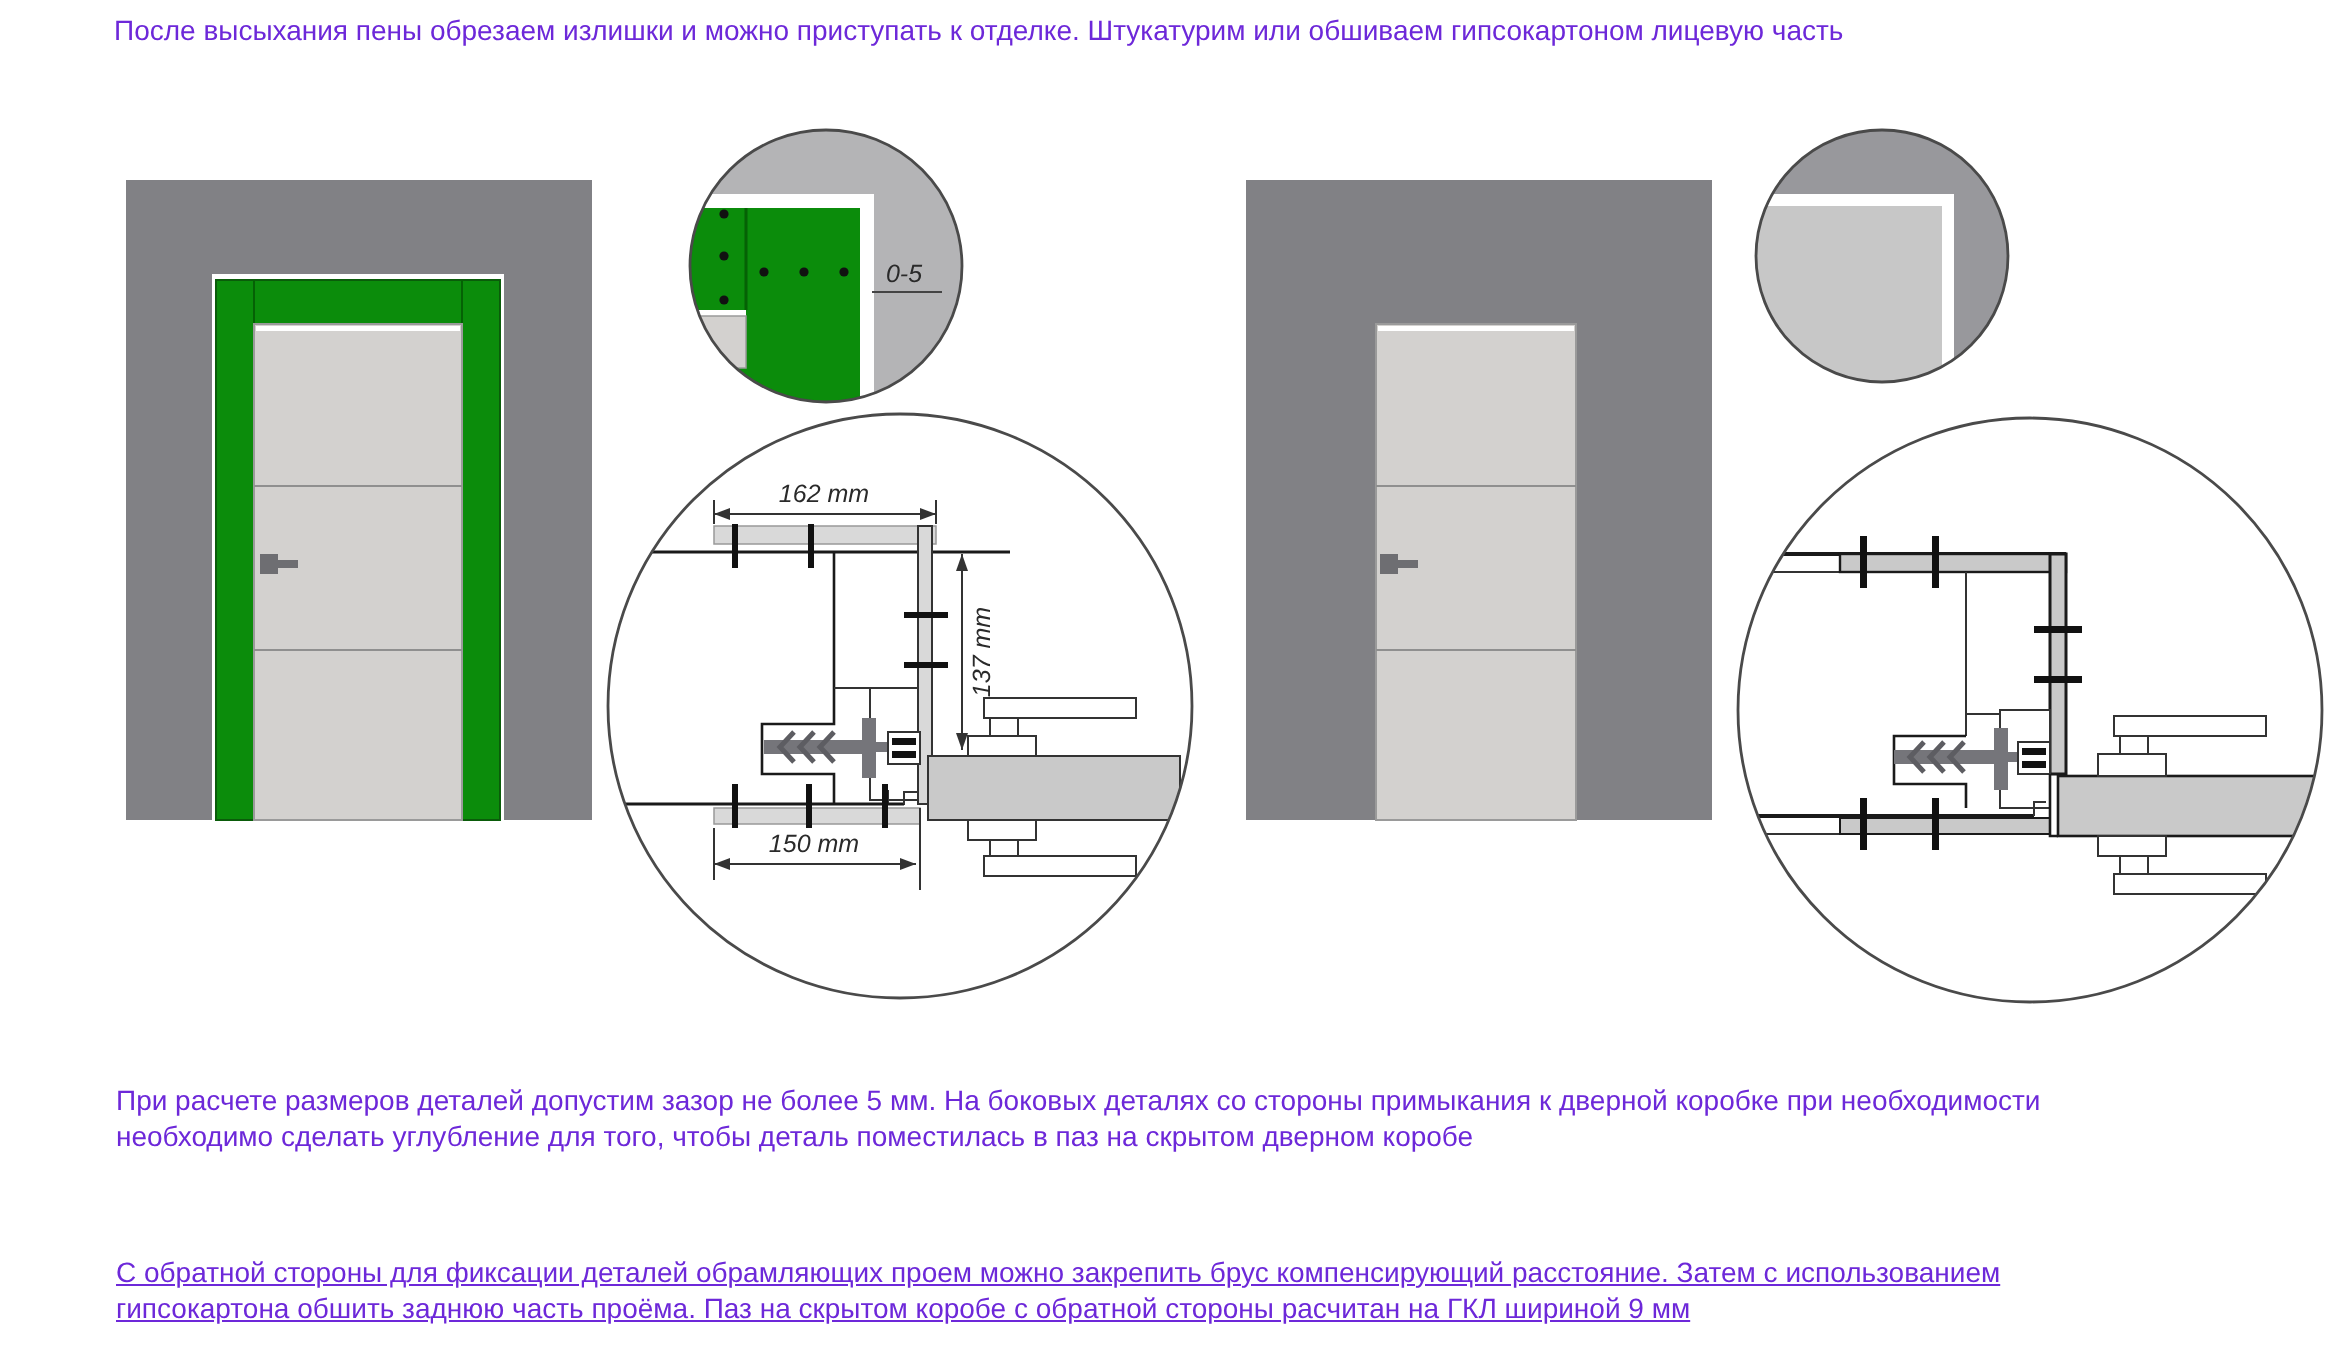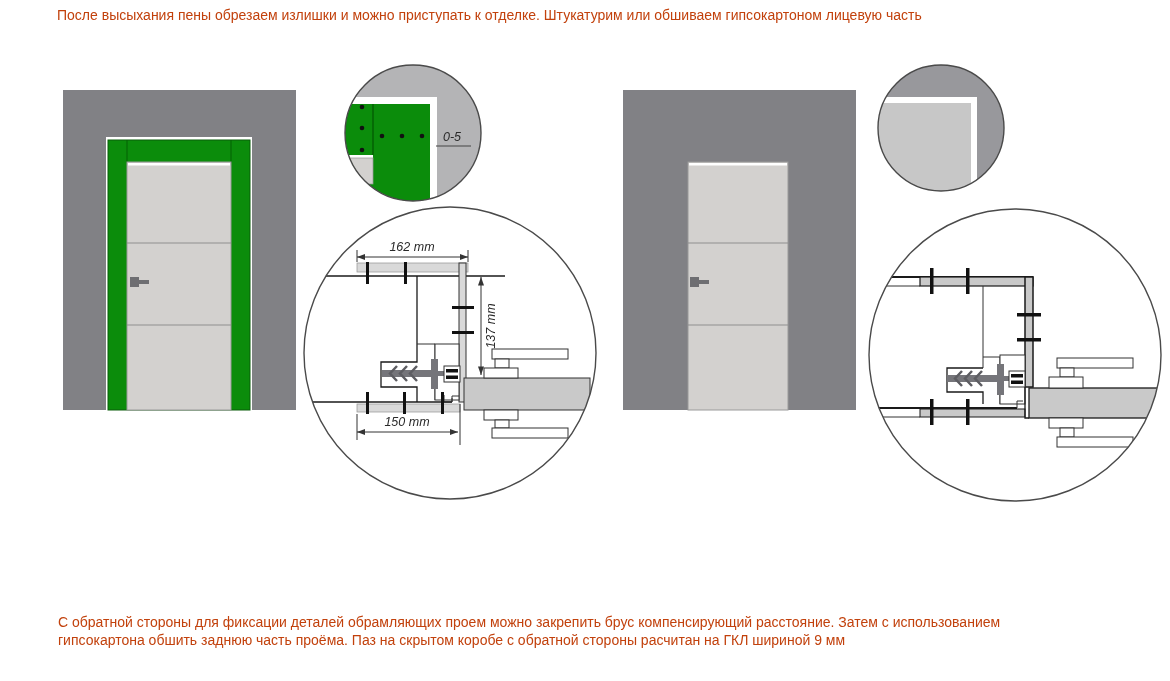--- a/index.html
+++ b/index.html
@@ -1,21 +1,21 @@
 <!DOCTYPE html>
 <html><head>
 <meta charset="utf-8">
 <style>
   html,body{margin:0;padding:0;background:#fff;}
   .page{position:relative;width:1170px;height:681px;background:#fff;overflow:hidden;
-        font-family:"Liberation Sans",sans-serif;color:#c2410c;}
+        font-family:"Liberation Sans",sans-serif;color:#6d28d9;}
   .intro{position:absolute;left:57px;top:6px;width:1060px;font-size:14px;line-height:18px;margin:0;}
   .para{position:absolute;left:58px;width:1005px;font-size:14px;line-height:18px;margin:0;}
   .p1{top:541px;}
-  .p2{top:613px;}
+  .p2{top:627px;text-decoration:underline;}
   .p3{top:645px;}
   svg{position:absolute;left:0;top:0;}
   .dim-text{font-family:"Liberation Sans",sans-serif;font-style:italic;font-size:12.5px;fill:#2a2a2a;}
   .thin{stroke:#333;stroke-width:1;fill:none;}
   .wallline{stroke:#1a1a1a;stroke-width:1.5;fill:none;}
   .wallline2{stroke:#1a1a1a;stroke-width:2;fill:none;}
   .outline{stroke:#4a4a4a;stroke-width:1.4;fill:none;}
 </style>
 </head>
 <body>
@@ -220,15 +220,16 @@
         <rect x="920" y="409" width="105" height="8" stroke="#1a1a1a" stroke-width="1" fill="#c9c9c9"></rect>
         <rect x="930" y="399" width="3.5" height="26" fill="#111"></rect>
         <rect x="966" y="399" width="3.5" height="26" fill="#111"></rect>
         <polyline points="1017,408 1017,401 1023,401" class="thin"></polyline>
         <polyline points="1025,387 1025,418 1029,418" stroke="#1a1a1a" stroke-width="1.3" fill="none"></polyline>
       </g>
       <circle cx="1015" cy="355" r="146" class="outline" stroke-width="1.1"></circle>
     </g>
   </svg>
 
+  <p class="para p1">При расчете размеров деталей допустим зазор не более 5 мм. На боковых деталях со стороны примыкания к дверной коробке при необходимости необходимо сделать углубление для того, чтобы деталь поместилась в паз на скрытом дверном коробе</p>
   <p class="para p2">С обратной стороны для фиксации деталей обрамляющих проем можно закрепить брус компенсирующий расстояние. Затем с использованием гипсокартона обшить заднюю часть проёма. Паз на скрытом коробе с обратной стороны расчитан на ГКЛ шириной 9 мм</p>
 
 </div>
 
 </body></html>

